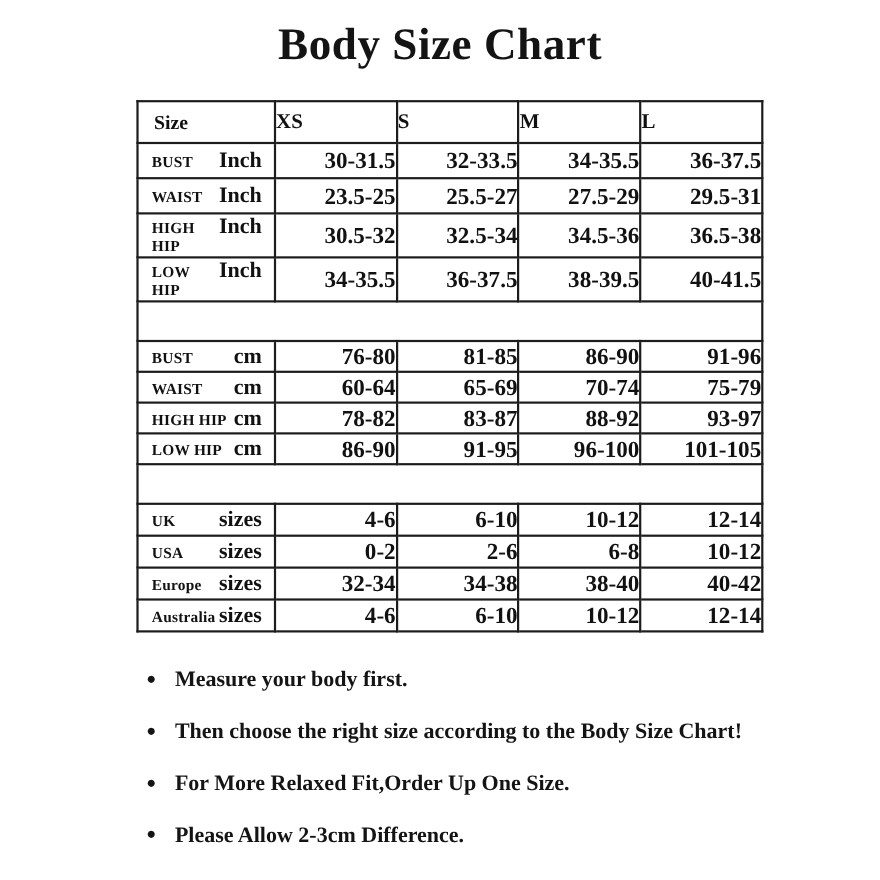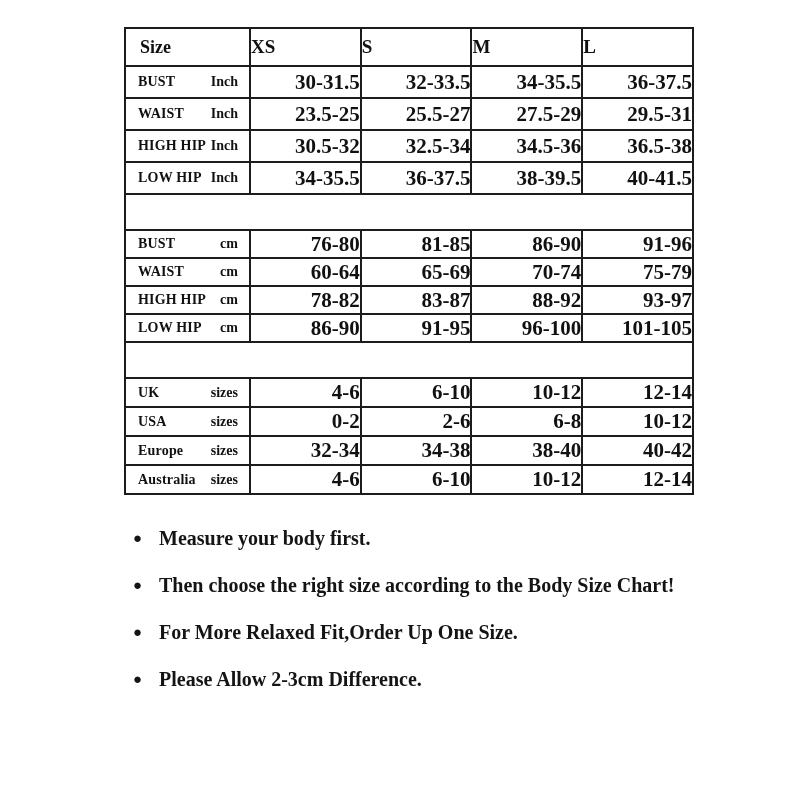--- a/index.html
+++ b/index.html
@@ -51,21 +51,21 @@
     font-size: 19px;
     height: 36px;
   }
   .label-flex {
     display: flex;
     justify-content: space-between;
     align-items: baseline;
     padding: 0 11px 0 12px;
   }
   .mlabel { font-size: 14px; letter-spacing: 0.2px; }
-  .unit   { font-size: 14px; }
+  .unit   { font-size: 20px; }
   td.val {
     text-align: right;
     font-size: 21px;
   }
   tr.r-inch  td { height: 30px; }
   tr.r-cm    td { height: 26px; }
   tr.r-sizes td { height: 27px; }
   tr.spacer  td { height: 34px; border-left: 2px solid #1c1c1c; border-right: 2px solid #1c1c1c; }
   ul.notes {
     list-style: none;
@@ -88,20 +88,21 @@
     top: 0;
     font-size: 15px;
     line-height: 30px;
   }
 </style>
 </head>
 <body>
 
 <div class="page">
 
+  <h1 class="title">Body Size Chart</h1>
 
   <table class="size-chart">
     <colgroup>
       <col class="c-label">
         <col class="c-val">
         <col class="c-val">
         <col class="c-val">
         <col class="c-val">
     </colgroup>
 

